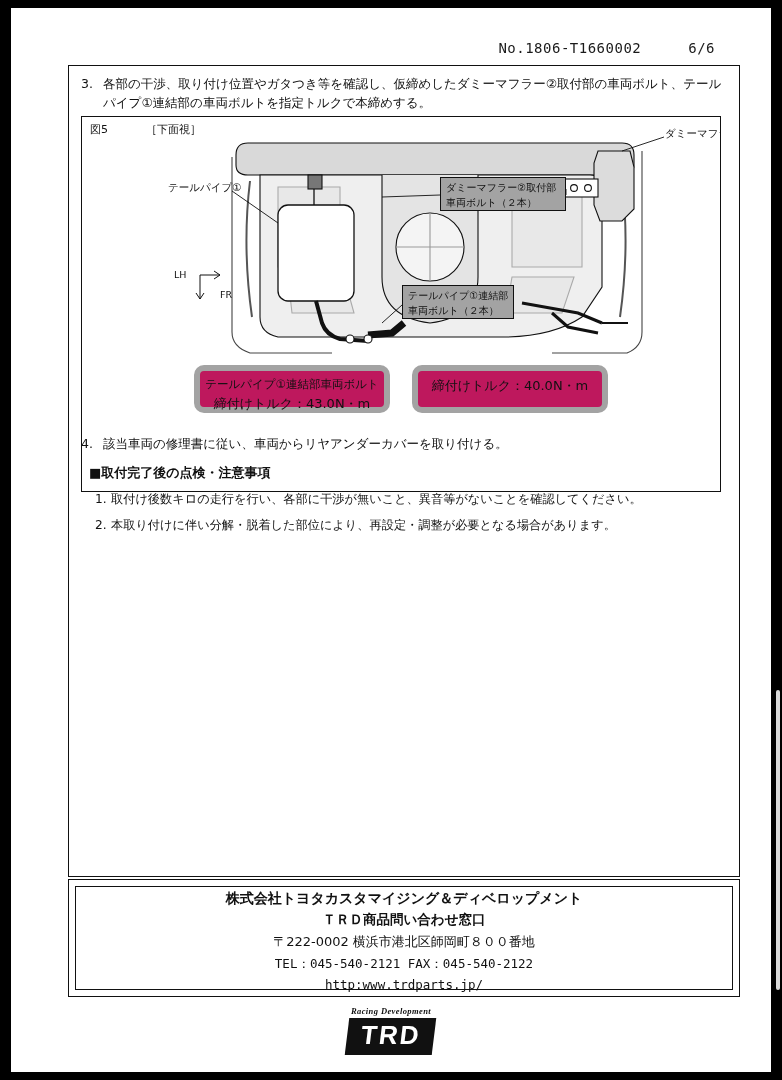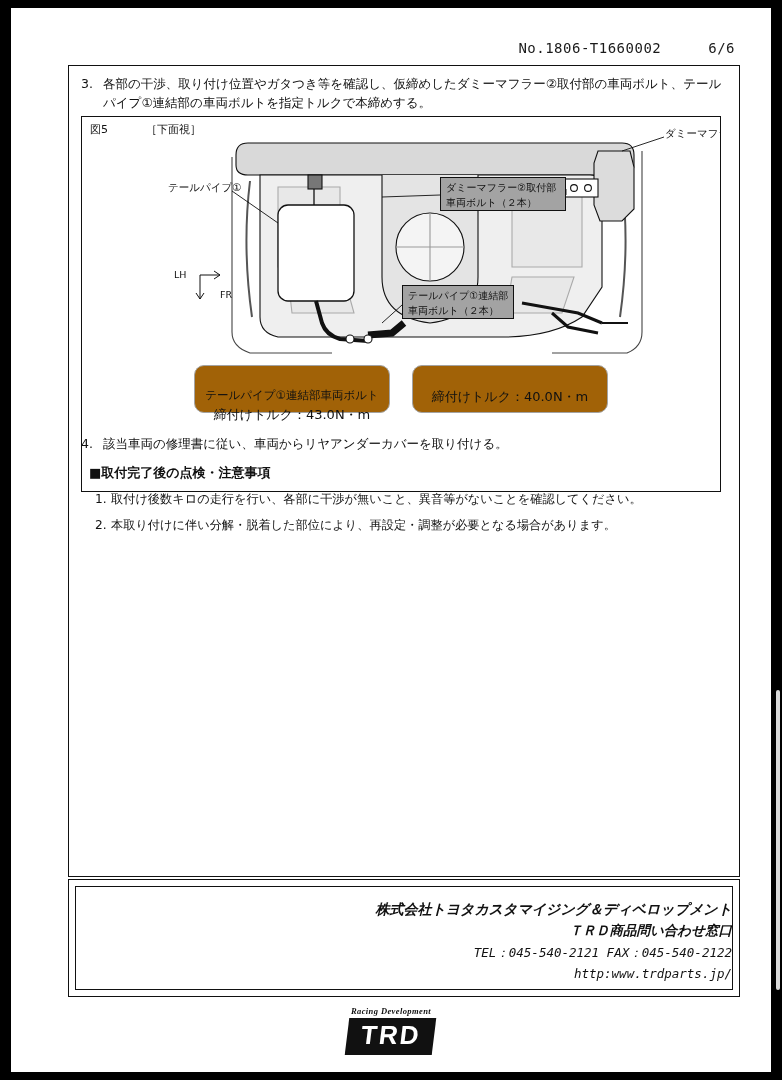--- a/index.html
+++ b/index.html
@@ -30,21 +30,21 @@
     background: #d8d8d8;
     border-radius: 2px;
   }
 
   
   .doc-header {
     position: absolute;
     left: 0; right: 0;
     top: 32px;
     text-align: right;
-    padding-right: 36px;
+    padding-right: 56px;
     font-size: 14px;
     color: #1a1a1a;
     font-family: "DejaVu Sans Mono", "Liberation Mono", monospace;
     letter-spacing: 0.5px;
   }
   .doc-header .pageno {
     display: inline-block;
     margin-left: 38px;
   }
 
@@ -132,26 +132,26 @@
     white-space: nowrap;
   }
   #lbl-dummy-muffler { left: 583px; top: 10px; }
   #lbl-tail-pipe { left: 86px; top: 64px; }
   #lbl-lh { left: 92px; top: 152px; font-size: 9.5px; }
   #lbl-fr { left: 110px; top: 172px; font-size: 9.5px; padding-left: 28px; }
 
   
   .torque-box {
     position: absolute;
-    border: 1px solid #a3a3a3;
+    border: 6px solid #a3a3a3;
     border-radius: 10px;
-    background: #a16207;
+    background: #be185d;
     box-sizing: border-box;
     text-align: center;
-    padding-top: 20px;
+    padding-top: 4px;
   }
   .torque-box .t1 { font-size: 11.5px; color: #111; display: block; line-height: 1.6; }
   .torque-box .t2 { font-size: 13px; color: #111; display: block; line-height: 1.7; }
   #torque-1 { left: 112px; top: 248px; width: 196px; height: 48px; }
   #torque-2 { left: 330px; top: 248px; width: 196px; height: 48px; }
 
   
   .notes-heading {
     position: absolute;
     left: 20px;
@@ -182,23 +182,21 @@
     box-sizing: border-box;
   }
   .footer-inner {
     position: absolute;
     left: 6px;
     top: 6px;
     right: 6px;
     bottom: 6px;
     border: 1px solid #111;
     box-sizing: border-box;
-    text-align: right;
-    padding-top: 11px;
-    font-style: italic;
+    text-align: center;
   }
   .footer-inner .l1 { font-size: 14px; font-weight: bold; color: #111; line-height: 1.6; }
   .footer-inner .l2 { font-size: 13.5px; font-weight: bold; color: #111; line-height: 1.6; }
   .footer-inner .l3 { font-size: 13px; color: #111; line-height: 1.7; }
   .footer-inner .l4 { font-size: 12.5px; color: #111; line-height: 1.7; font-family: "DejaVu Sans Mono","Liberation Mono",monospace; }
   .footer-inner .l5 { font-size: 12.5px; color: #111; line-height: 1.7; font-family: "DejaVu Sans Mono","Liberation Mono",monospace; }
 
   
   .logo-wrap {
     position: absolute;
@@ -345,20 +343,21 @@
       <span class="n">2.</span>
       <span class="b">本取り付けに伴い分解・脱着した部位により、再設定・調整が必要となる場合があります。</span>
     </div>
 
   </div>
 
   <div class="footer-box">
     <div class="footer-inner">
       <div class="l1">株式会社トヨタカスタマイジング＆ディベロップメント</div>
       <div class="l2">ＴＲＤ商品問い合わせ窓口</div>
+      <div class="l3">〒222-0002 横浜市港北区師岡町８００番地</div>
       <div class="l4">TEL：045-540-2121  FAX：045-540-2122</div>
       <div class="l5">http:www.trdparts.jp/</div>
     </div>
   </div>
 
   <div class="logo-wrap">
     <div class="logo-tag">Racing Development</div>
     <div class="logo-mark">TRD</div>
   </div>
 

